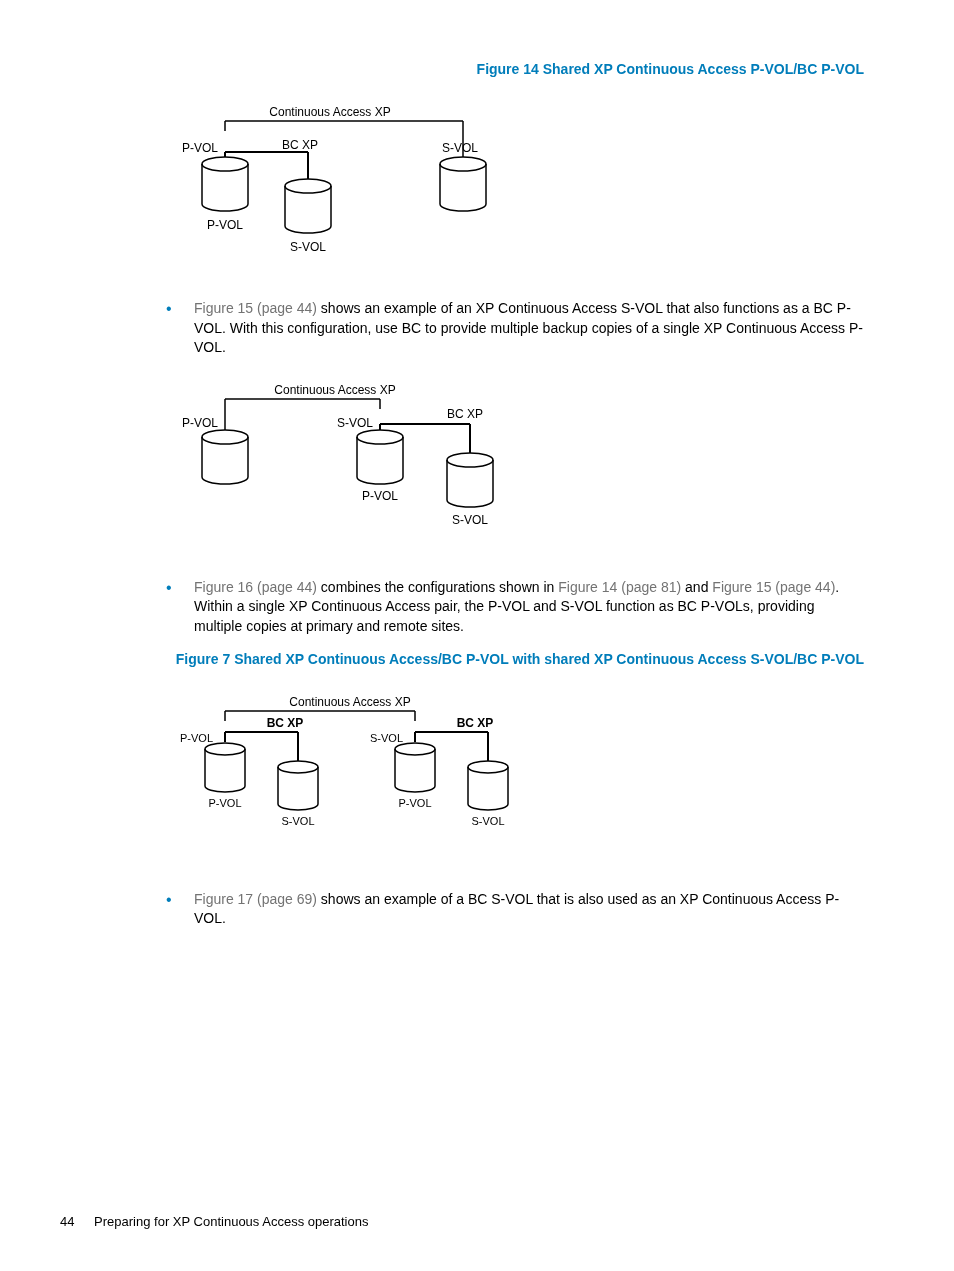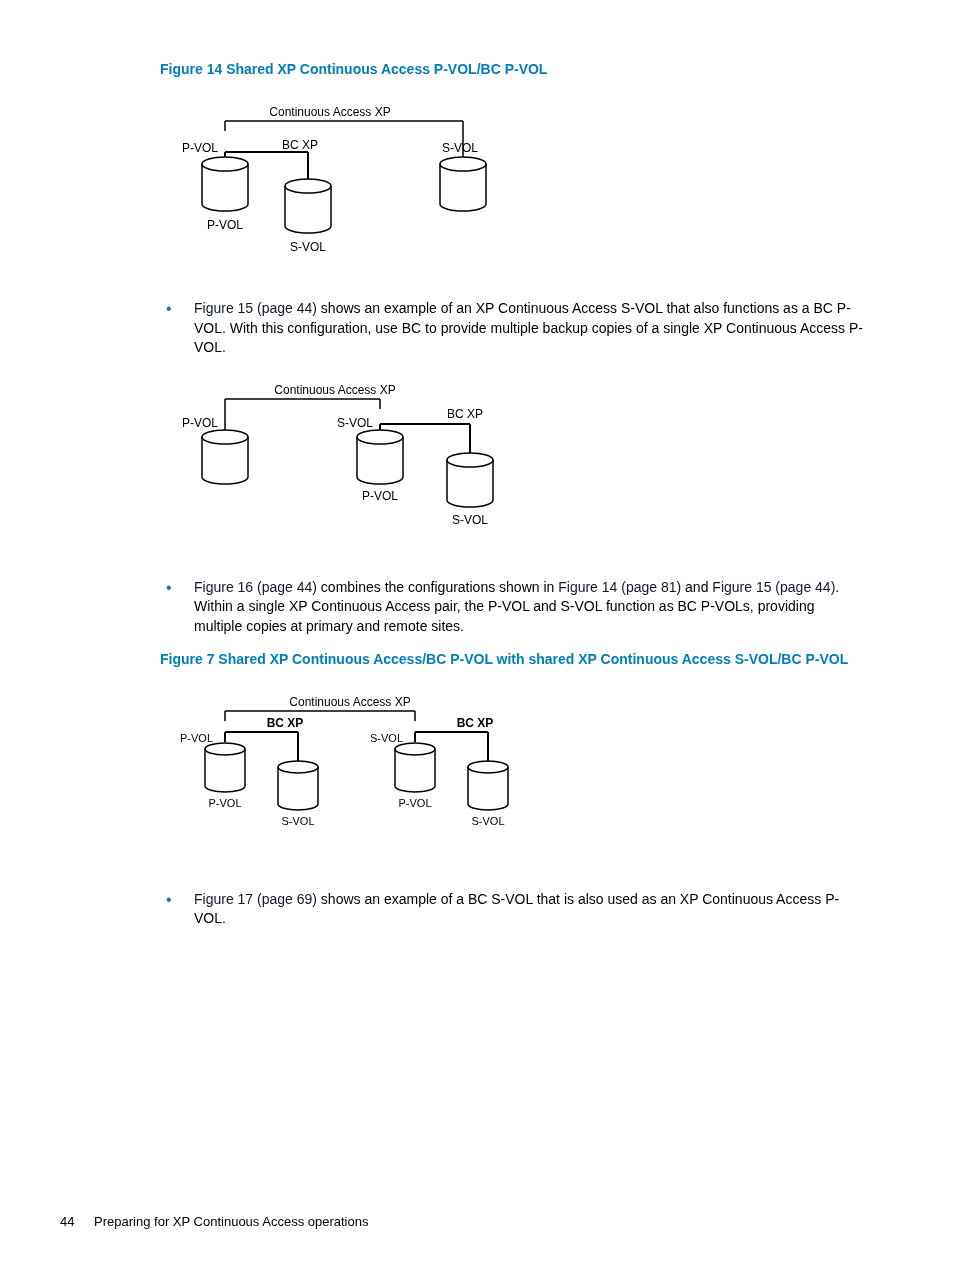--- a/index.html
+++ b/index.html
@@ -14,20 +14,21 @@
   }
   .content {
     margin-left: 100px;
     margin-right: 30px;
   }
   .figure-title {
     color: #007dba;
     font-weight: bold;
     font-size: 14px;
     margin: 0 0 8px 0;
+    text-align: right;
   }
   .figure-diagram {
     margin: 24px 0 30px 10px;
   }
   .bullet-item {
     display: flex;
     margin: 0 0 14px 0;
   }
   .bullet {
     color: #007dba;
@@ -35,21 +36,21 @@
     line-height: 1.3;
     width: 28px;
     flex-shrink: 0;
     text-align: left;
     padding-left: 6px;
   }
   .bullet-text {
     flex: 1;
   }
   .link {
-    color: #0f172a;
+    color: #737373;
   }
   .footer {
     position: absolute;
     bottom: 40px;
     left: 60px;
     font-size: 13px;
   }
   .page-num {
     margin-right: 16px;
   }

